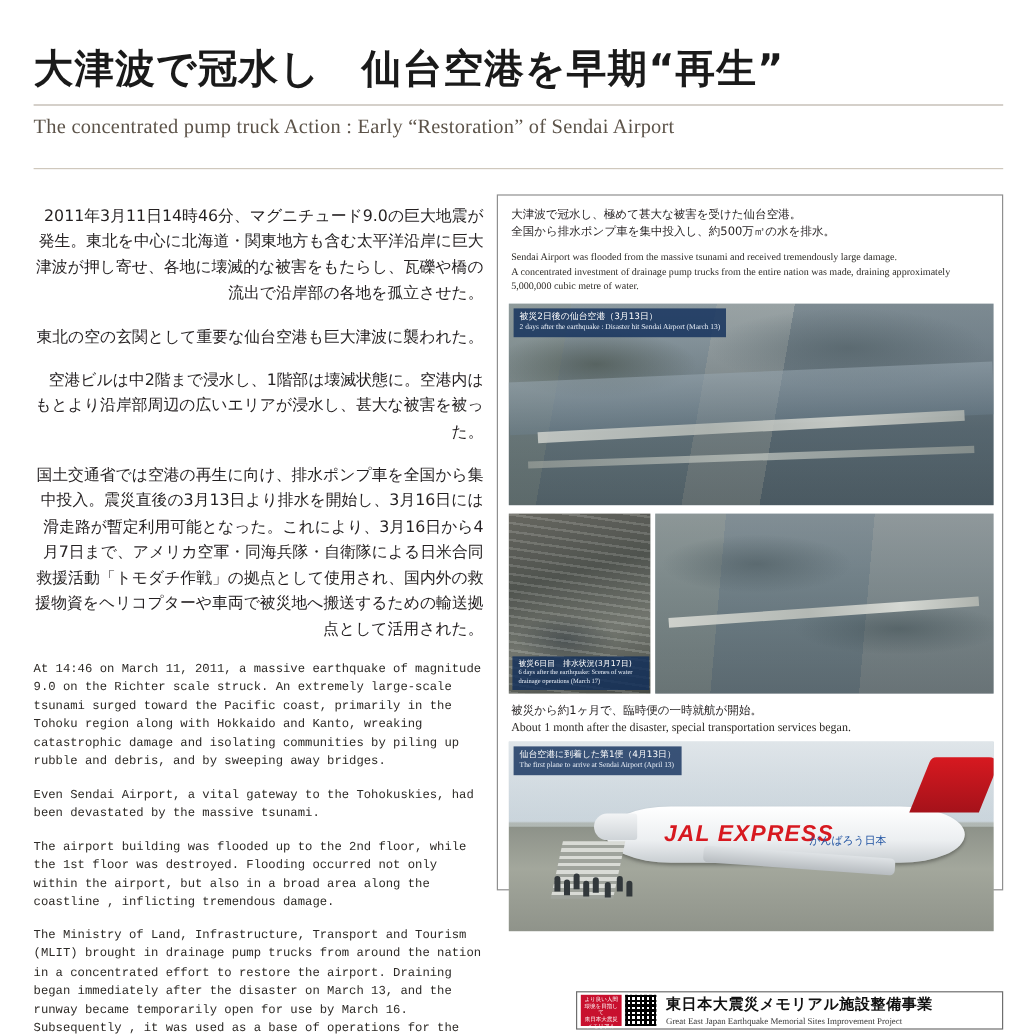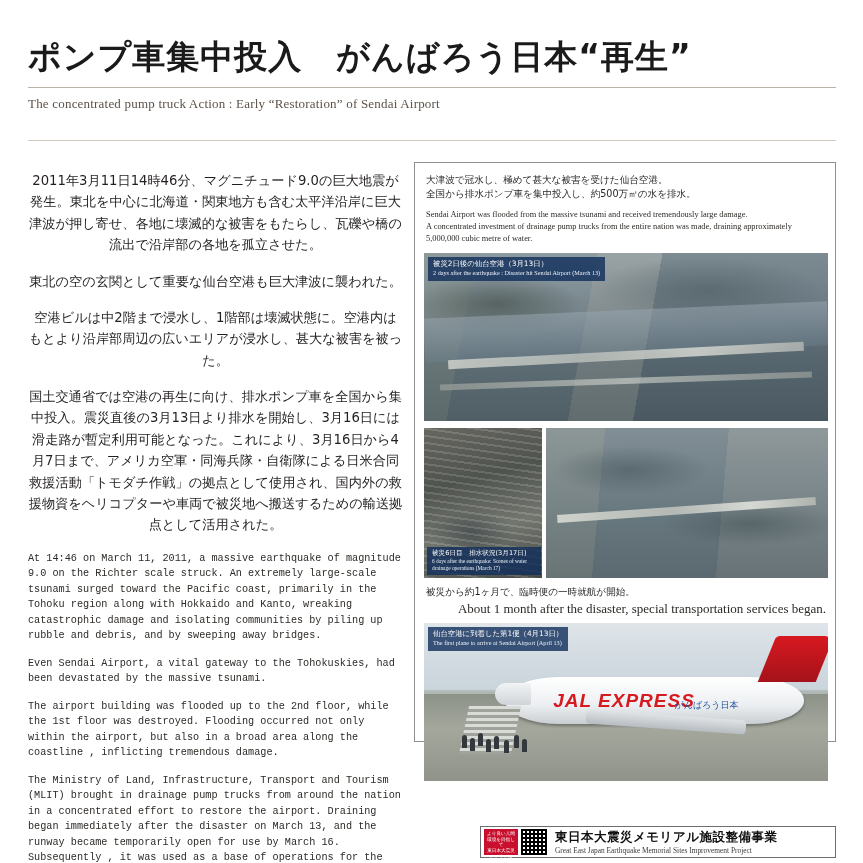--- a/index.html
+++ b/index.html
@@ -28,21 +28,21 @@
     white-space: pre;
   }
   .title-rule {
     margin-top: 10px;
     border-top: 1px solid #b9b2a8;
     width: 808px;
   }
   .title-en {
     margin-top: 8px;
     font-family: "Liberation Serif", serif;
-    font-size: 13px;
+    font-size: 17px;
     color: #5c5349;
     letter-spacing: .2px;
   }
   .header-rule-bottom {
     position: absolute;
     left: 28px; top: 140px; width: 808px;
     border-top: 1px solid #cfc8bd;
   }
 
   
@@ -58,21 +58,21 @@
     background: #ffffff;
   }
 
   
   .jp-para {
     font-family: "DejaVu Sans", sans-serif;
     font-size: 13.2px;
     line-height: 1.62;
     color: #231f20;
     margin: 0 0 15px 0;
-    text-align: center;
+    text-align: right;
   }
   .en-block { margin-top: 14px; }
   .en-para {
     font-family: Liberation Mono, monospace;
     font-size: 10.2px;
     line-height: 1.52;
     color: #2d2a26;
     margin: 12px 0 11px 0;
   }
 
@@ -171,23 +171,22 @@
   }
 
   
   .r-jp-mid {
     font-family: "DejaVu Sans", sans-serif;
     font-size: 9.6px; color:#231f20;
     margin: 8px 0 2px 2px;
   }
   .r-en-mid {
     font-family: "Liberation Serif", serif;
-    font-size: 13px; color:#2d2a26;
+    font-size: 10px; color:#2d2a26;
     margin: 0 0 6px 2px;
-    text-align: right;
   }
 
   
   #photo-jal {
     width: 404px; height: 158px;
     background: linear-gradient(180deg,#b9c6cf 0%,#c8d2d9 42%,#a9afa8 43%,#9aa096 100%);
   }
   .jal-ground {
     position:absolute; left:0; top:45%; width:100%; height:55%;
     background: linear-gradient(180deg,#8d9289,#a3a79c 40%,#8f938a 100%);
@@ -273,21 +272,21 @@
     font-family:"Liberation Serif", serif;
     font-size: 7.4px; color:#3a3a3a;
   }
 </style>
 </head>
 <body>
 
 <div class="page">
 
   <div class="header">
-    <div class="title-jp">ポンプ車集中投入　がんばろう日本“再生”</div>
+    <div class="title-jp">大津波で冠水し　仙台空港を早期“再生”</div>
     <div class="title-rule"></div>
     <div class="title-en">The concentrated pump truck Action : Early “Restoration” of  Sendai Airport</div>
   </div>
   <div class="header-rule-bottom"></div>
 
   <div class="col-left">
     <p class="jp-para">2011年3月11日14時46分、マグニチュード9.0の巨大地震が発生。東北を中心に北海道・関東地方も含む太平洋沿岸に巨大津波が押し寄せ、各地に壊滅的な被害をもたらし、瓦礫や橋の流出で沿岸部の各地を孤立させた。</p>
     <p class="jp-para">東北の空の玄関として重要な仙台空港も巨大津波に襲われた。</p>
     <p class="jp-para">空港ビルは中2階まで浸水し、1階部は壊滅状態に。空港内はもとより沿岸部周辺の広いエリアが浸水し、甚大な被害を被った。</p>
     <p class="jp-para">国土交通省では空港の再生に向け、排水ポンプ車を全国から集中投入。震災直後の3月13日より排水を開始し、3月16日には滑走路が暫定利用可能となった。これにより、3月16日から4月7日まで、アメリカ空軍・同海兵隊・自衛隊による日米合同救援活動「トモダチ作戦」の拠点として使用され、国内外の救援物資をヘリコプターや車両で被災地へ搬送するための輸送拠点として活用された。</p>

